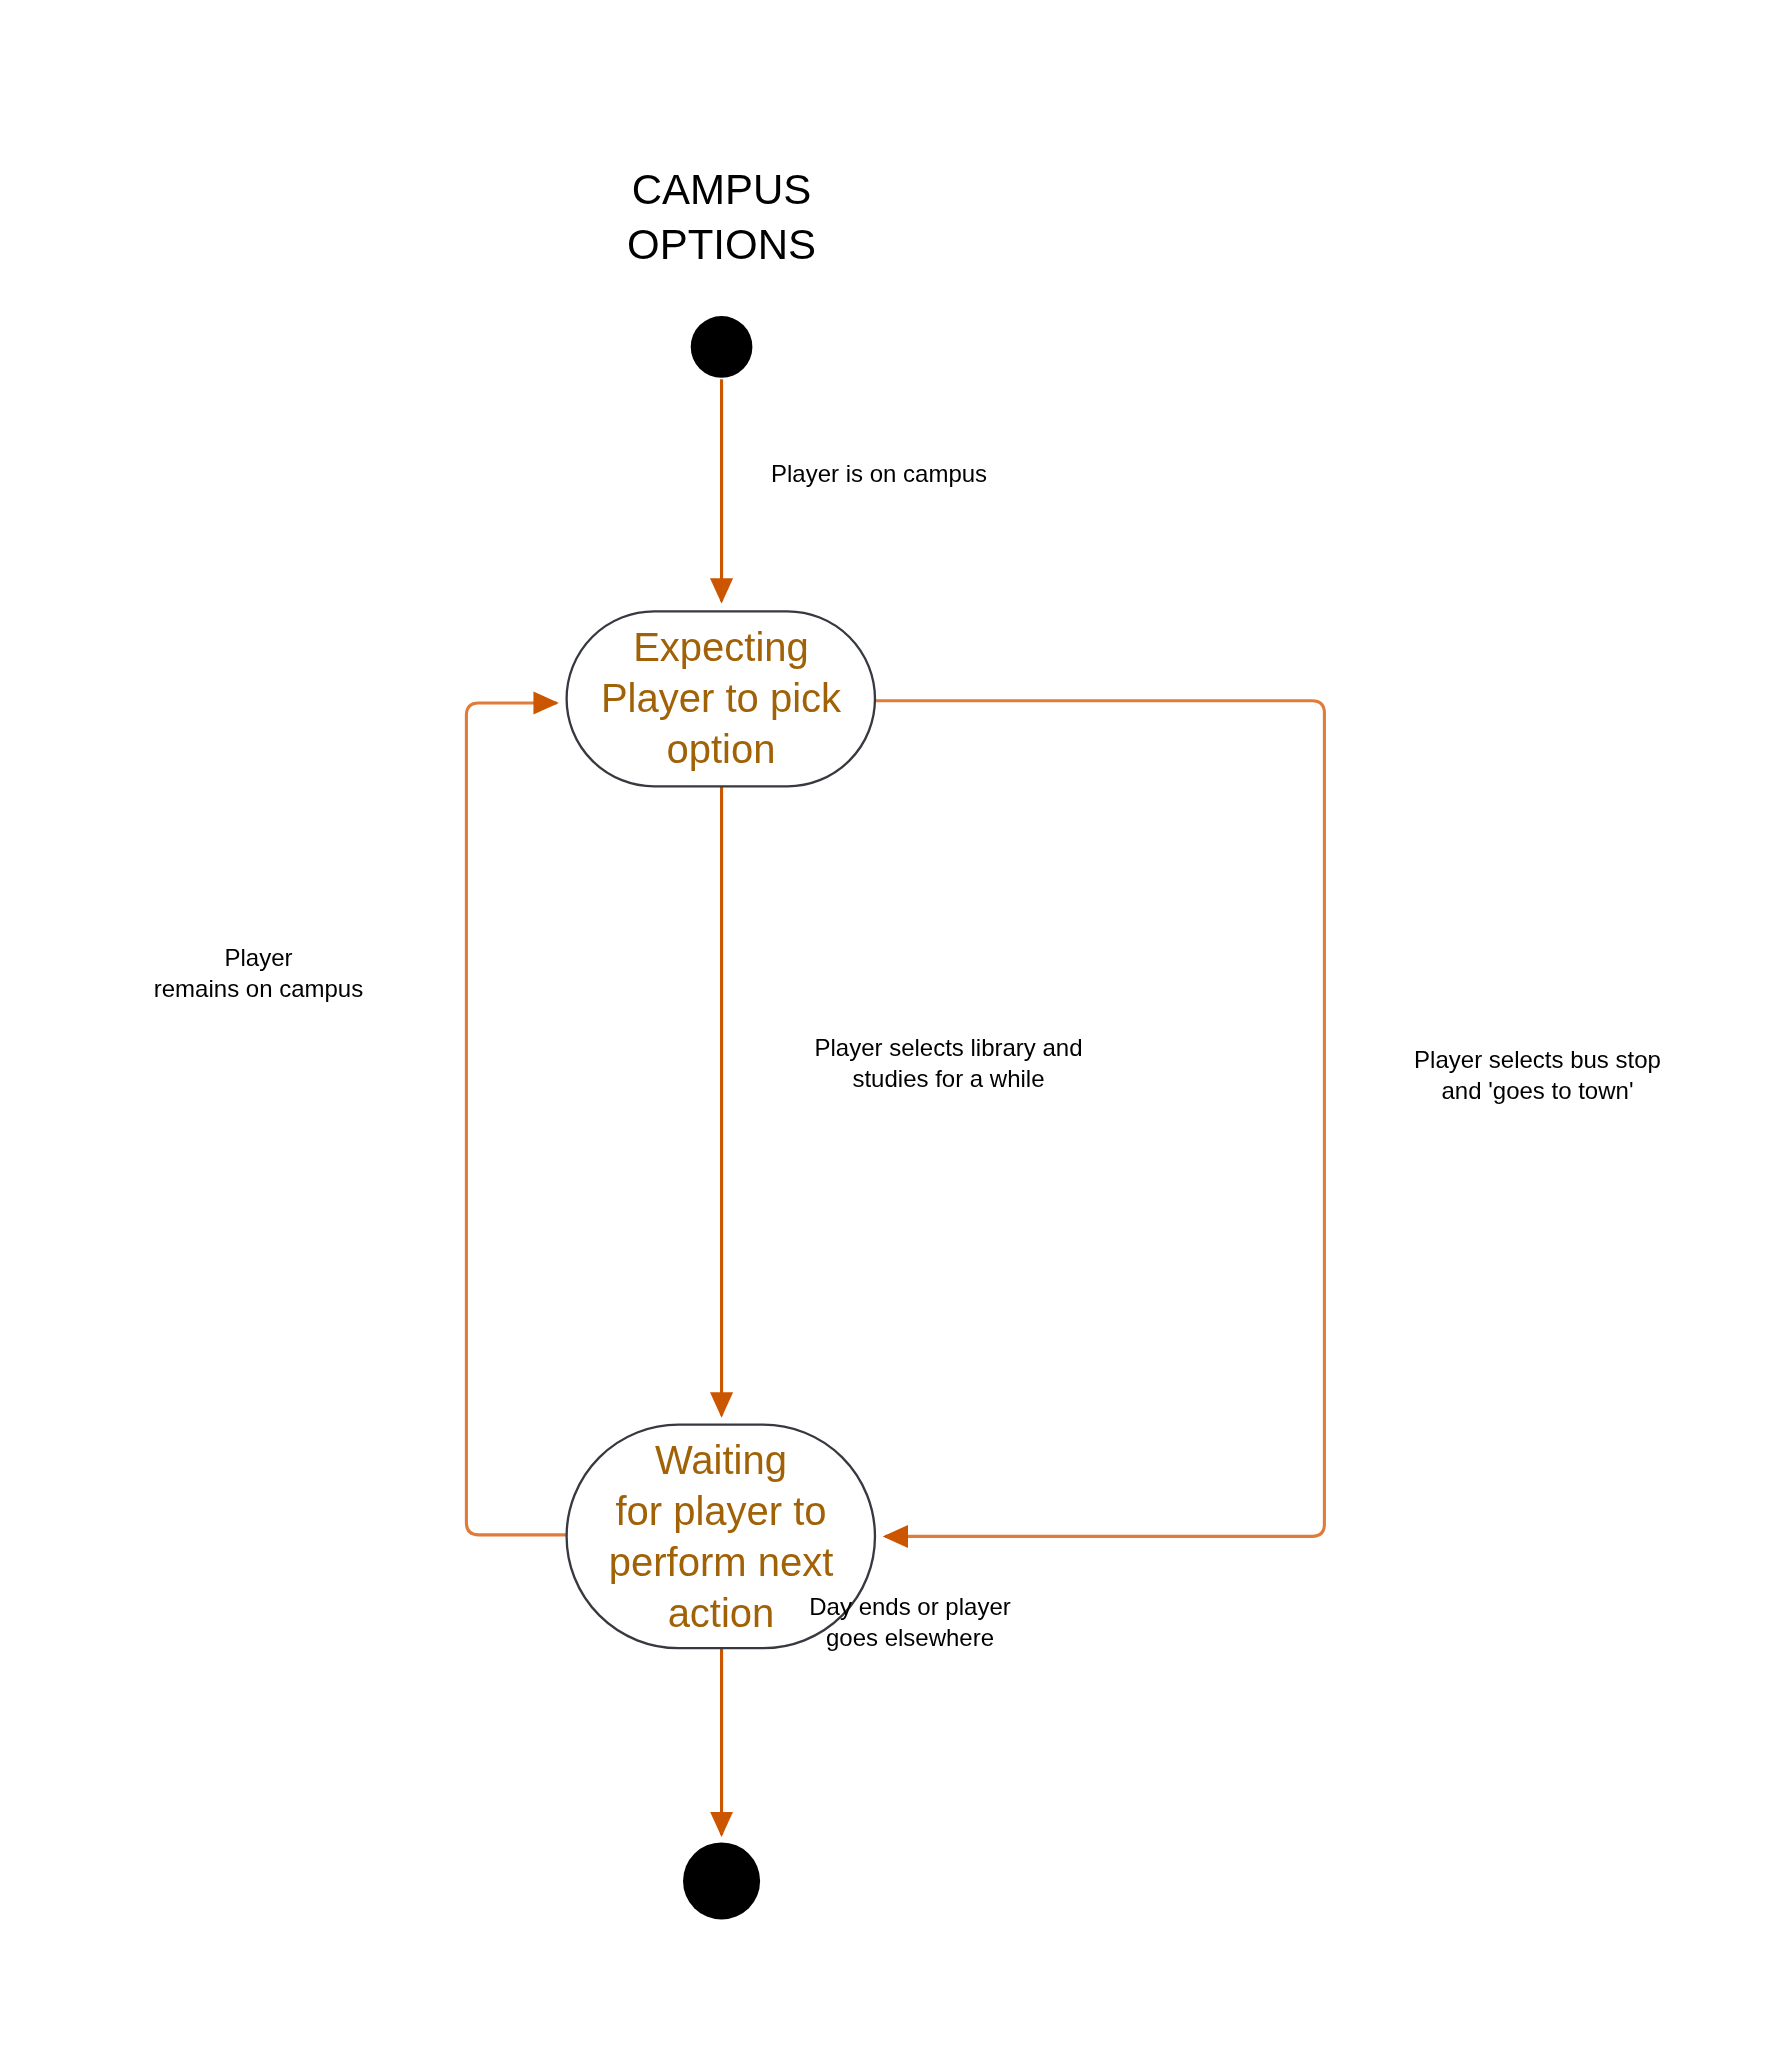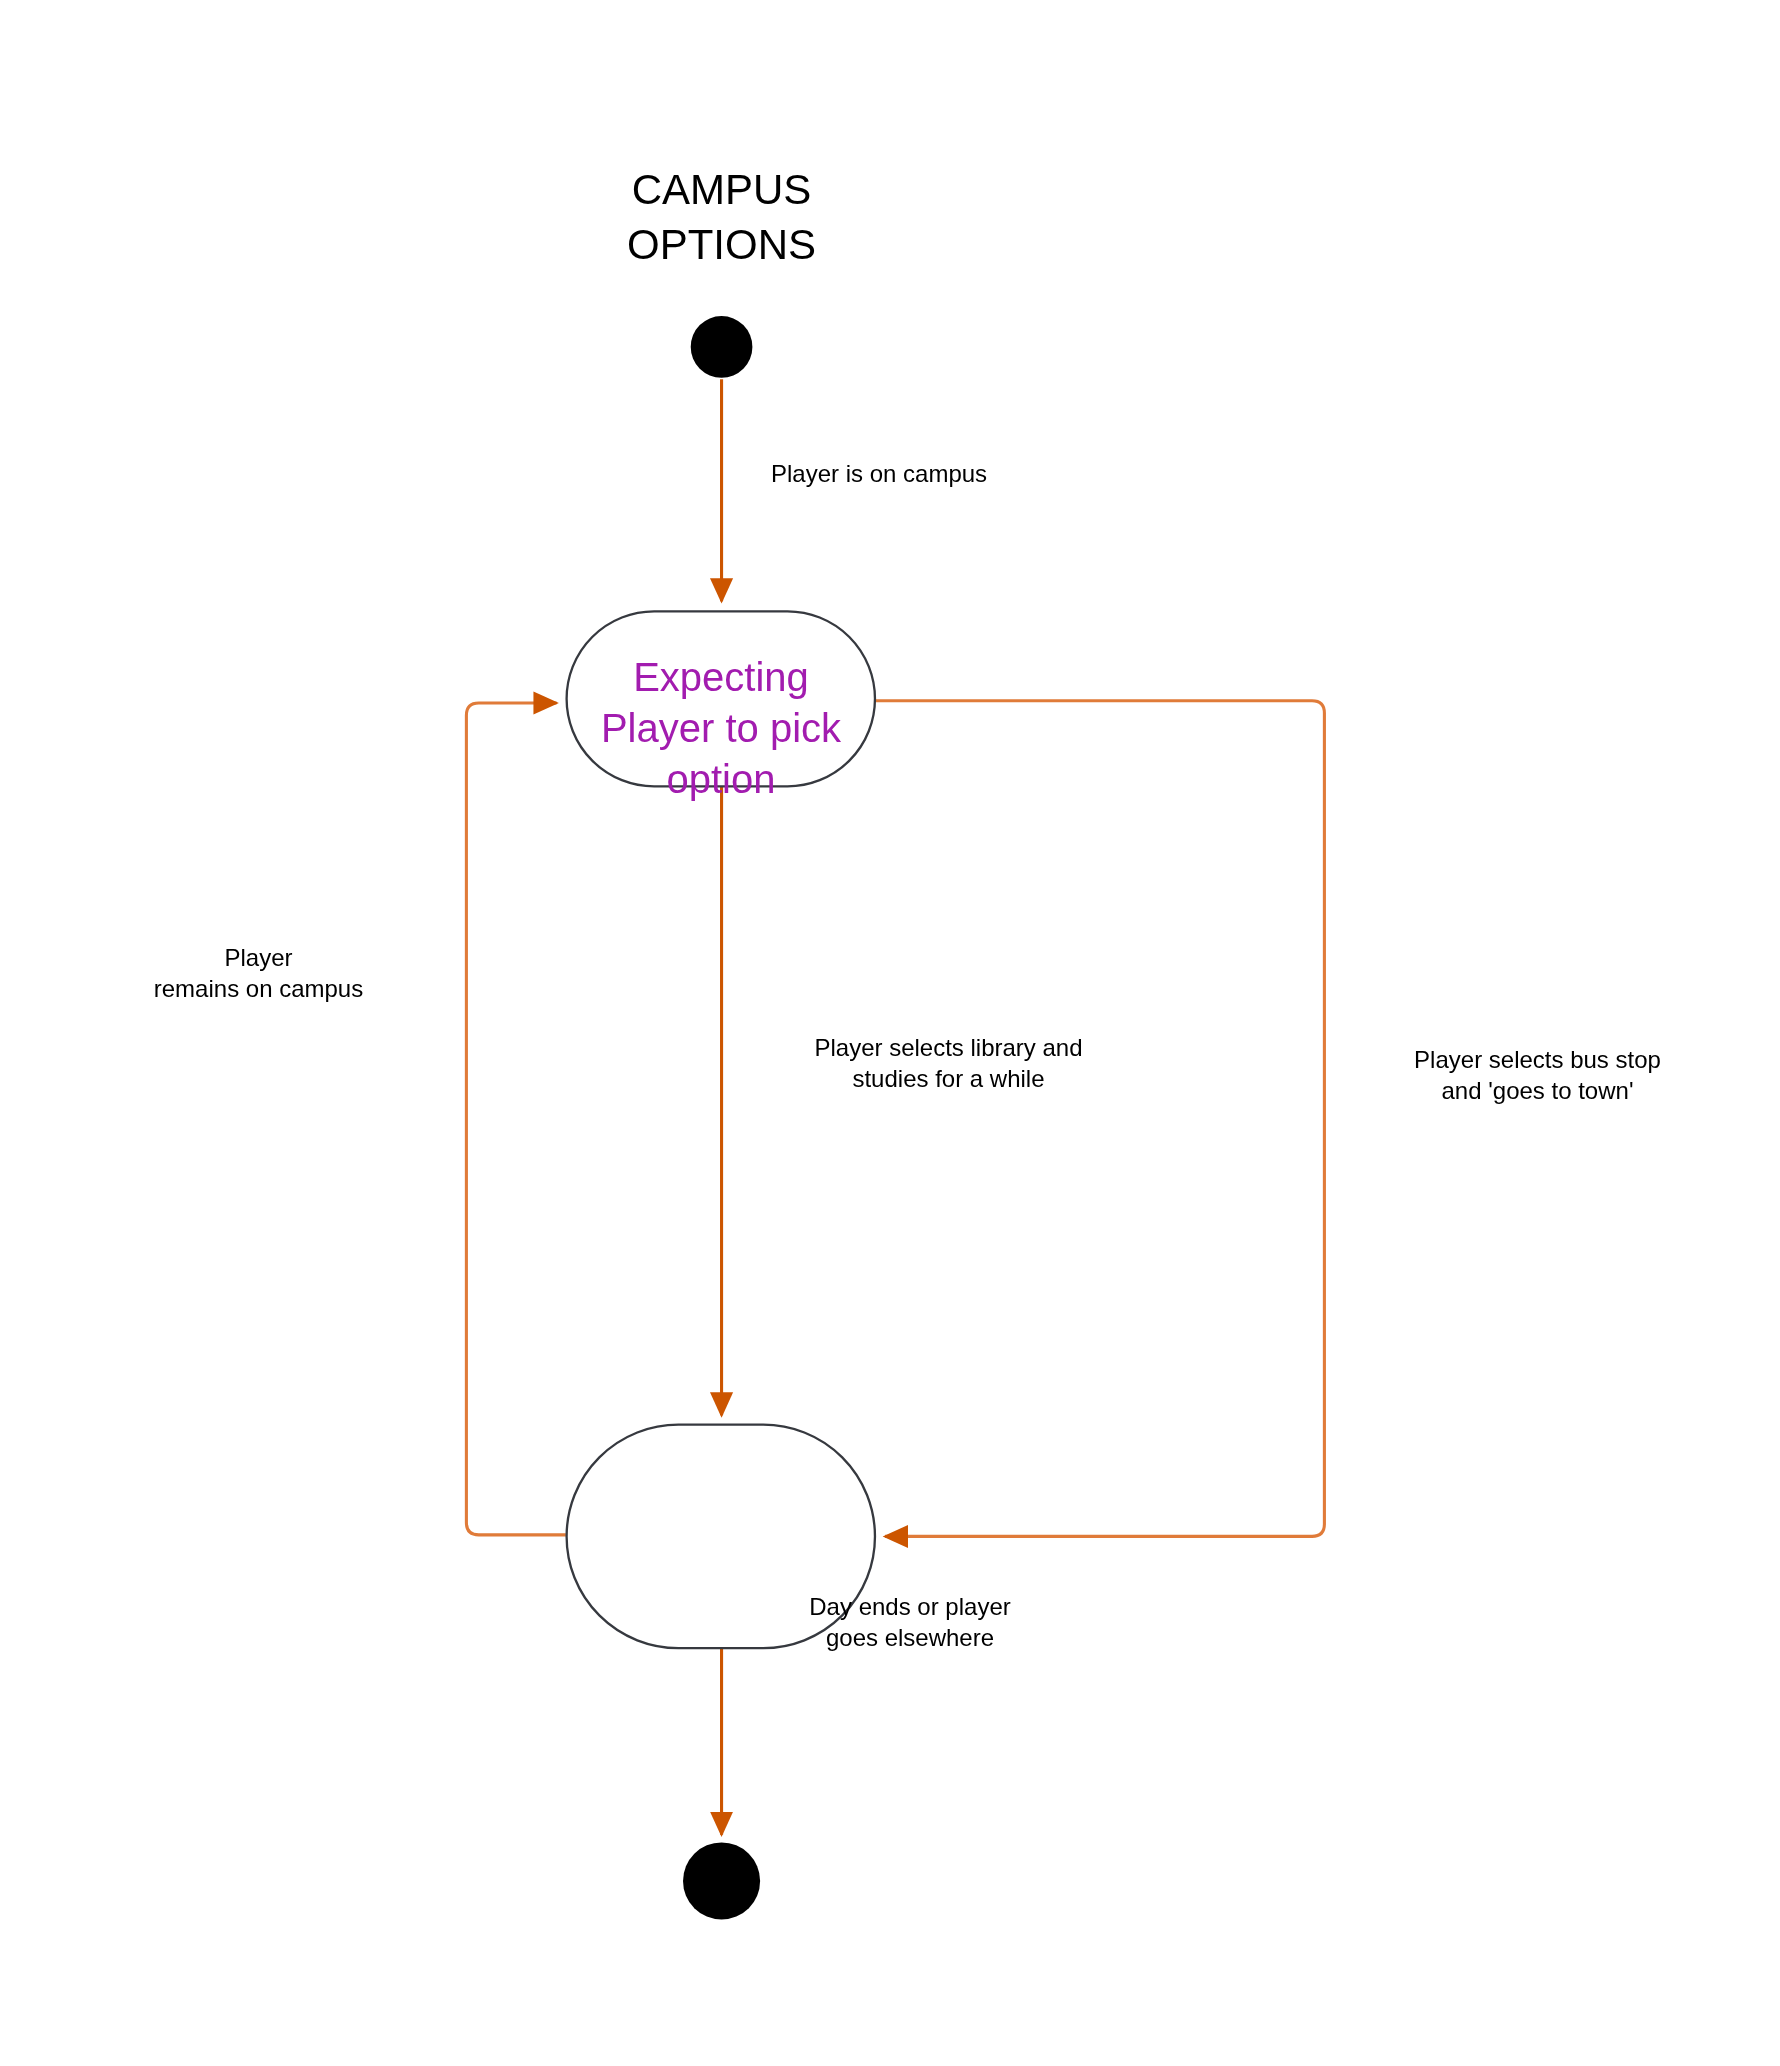--- a/index.html
+++ b/index.html
@@ -45,24 +45,23 @@
   }
   
   .state-label {
     position: absolute;
     display: flex;
     align-items: center;
     justify-content: center;
     text-align: center;
     font-size: 40px;
     line-height: 1.28;
-    color: #a21caf;
+    color: #a16207;
     white-space: pre;
     pointer-events: none;
-    margin-top: 30px;
   }
   #state-expecting-label {
     left: 567px;
     top: 611px;
     width: 308px;
     height: 175px;
   }
   #state-waiting-label {
     left: 567px;
     top: 1425px;
@@ -122,20 +121,24 @@
     <circle cx="936" cy="2440" r="50" fill="#000000"></circle>
   </svg>
 
   <div class="txt" id="diagram-title">CAMPUS
 OPTIONS</div>
 
   <div class="state-label" id="state-expecting-label">Expecting
 Player to pick
 option</div>
 
+  <div class="state-label" id="state-waiting-label">Waiting
+for player to
+perform next
+action</div>
 
   <div class="txt edge-label" id="label-on-campus">Player is on campus</div>
 
   <div class="txt edge-label" id="label-remains">Player
 remains on campus</div>
 
   <div class="txt edge-label" id="label-library">Player selects library and
 studies for a while</div>
 
   <div class="txt edge-label" id="label-bus-stop">Player selects bus stop

